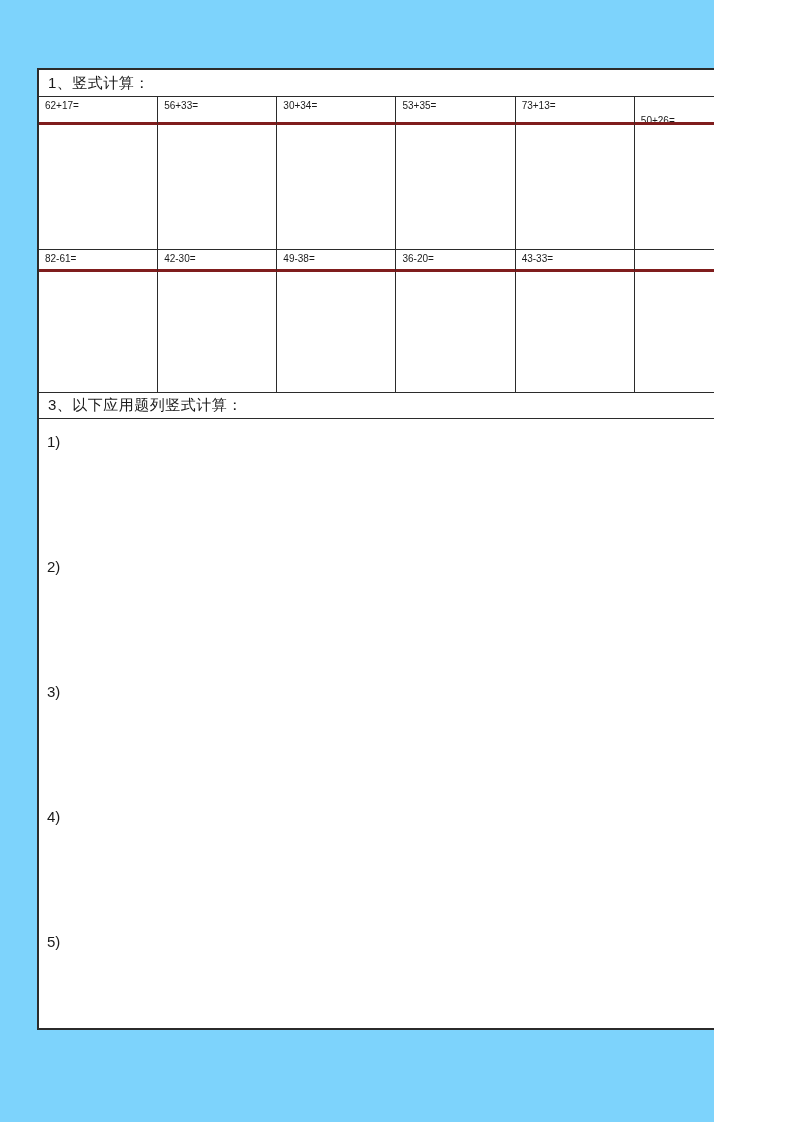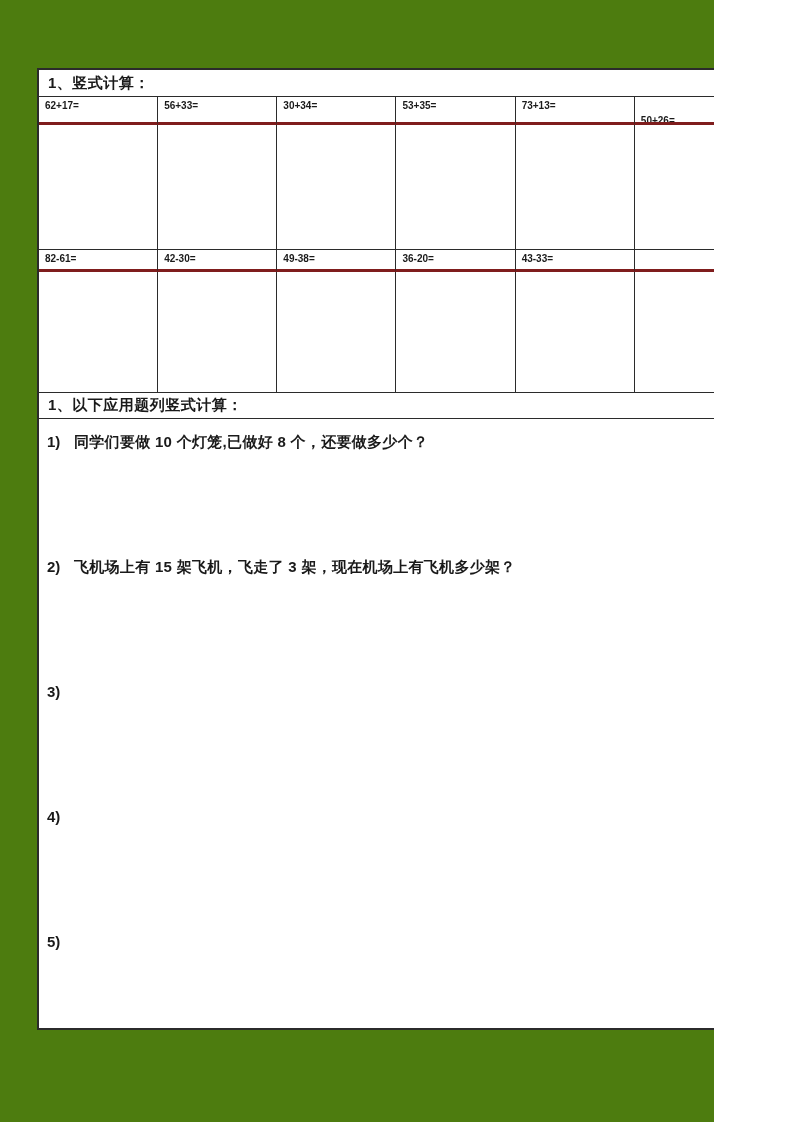--- a/index.html
+++ b/index.html
@@ -5,23 +5,22 @@
   * { margin: 0; padding: 0; box-sizing: border-box; }
   html, body {
     width: 793px; height: 1122px;
     background: #ffffff;
     font-family: "Liberation Sans", "DejaVu Sans", sans-serif;
     color: #1a1a1a;
   }
   .page {
     position: relative;
     width: 714px; height: 1122px;
-    background: #4d7c0f;
+    background: #7dd3fc;
     overflow: hidden;
-    font-weight: bold;
   }
   .worksheet {
     position: absolute;
     left: 37px; top: 68px;
     width: 719px; height: 962px;
     border: 2px solid #2b2b2b;
     display: grid;
     grid-template-columns: repeat(6, 1fr);
     grid-template-rows: 27px 28px 125px 22px 121px 26px 1fr;
     background: #ffffff;
@@ -99,30 +98,28 @@
     <div class="calc-cell">43-33=</div>
     <div class="calc-cell last-col">76-16=</div>
 
     <div class="work-cell"></div>
     <div class="work-cell"></div>
     <div class="work-cell"></div>
     <div class="work-cell"></div>
     <div class="work-cell"></div>
     <div class="work-cell last-col"></div>
 
-    <div class="section-header">1、以下应用题列竖式计算：</div>
+    <div class="section-header">3、以下应用题列竖式计算：</div>
 
     <div class="word-problems">
       <div class="word-problem">
         <span class="problem-number">1)</span>
-        <span class="problem-text">同学们要做 10 个灯笼,已做好 8 个，还要做多少个？</span>
       </div>
       <div class="word-problem">
         <span class="problem-number">2)</span>
-        <span class="problem-text">飞机场上有 15 架飞机，飞走了 3 架，现在机场上有飞机多少架？</span>
       </div>
       <div class="word-problem">
         <span class="problem-number">3)</span>
       </div>
       <div class="word-problem">
         <span class="problem-number">4)</span>
       </div>
       <div class="word-problem">
         <span class="problem-number">5)</span>
       </div>

